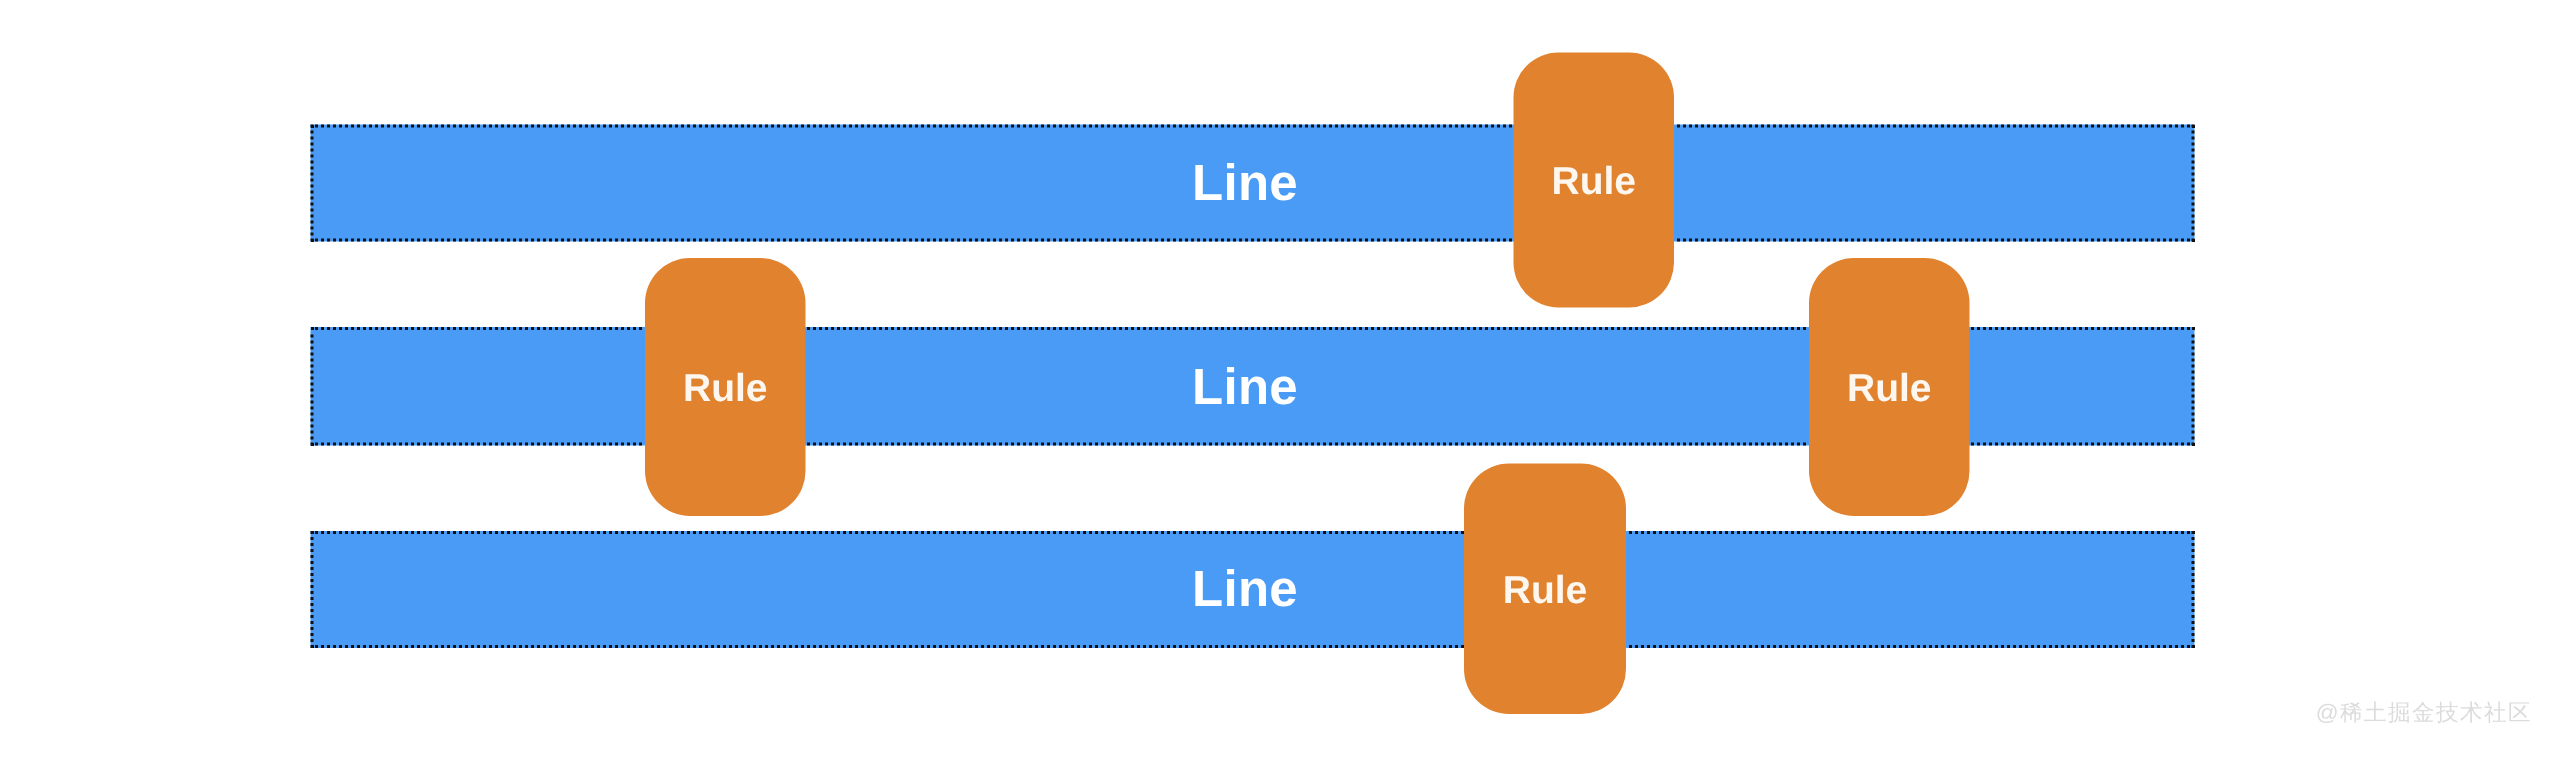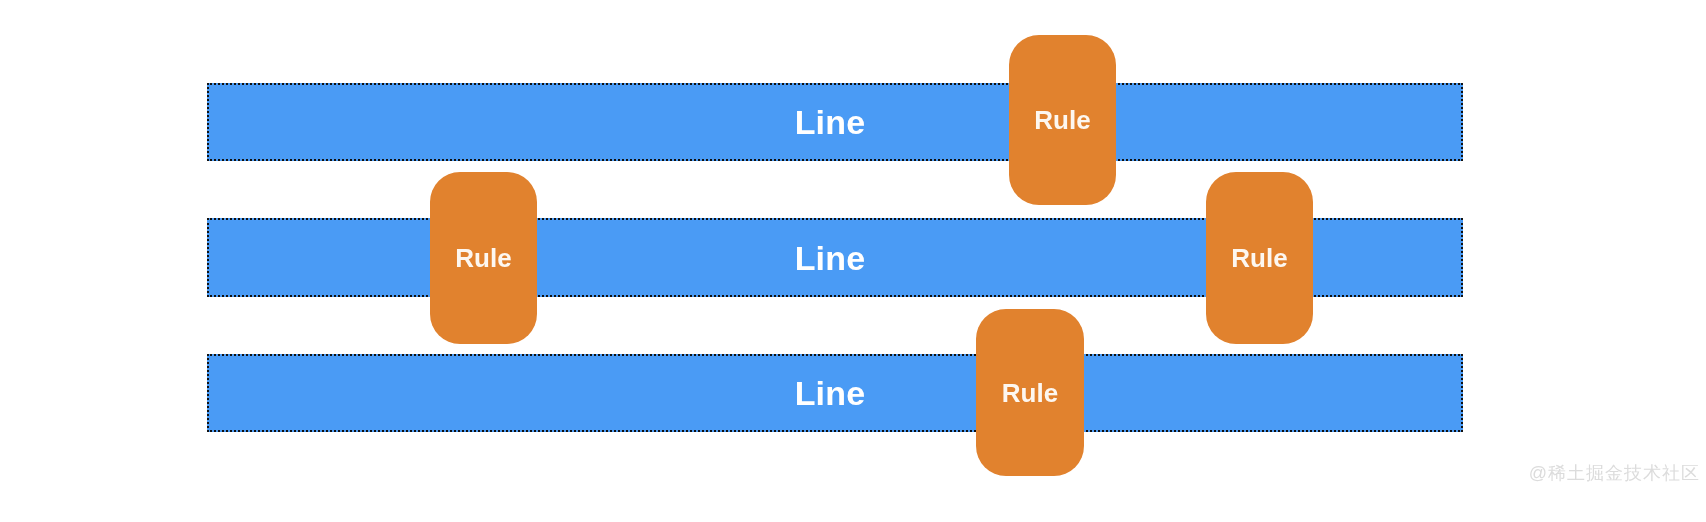--- a/index.html
+++ b/index.html
@@ -50,24 +50,24 @@
   .rule-label {
     color: #fdf7f0;
     font-size: 26px;
     font-weight: bold;
     line-height: 1;
     user-select: none;
   }
   
   .watermark {
     position: absolute;
-    right: 6px;
+    right: 18px;
     bottom: 10px;
     color: #dcdcdc;
-    font-size: 18px;
+    font-size: 15px;
     letter-spacing: 1px;
     white-space: nowrap;
     z-index: 9;
     user-select: none;
   }
 </style>
 </head>
 <body>
 
 <div id="canvas" style="width: 1706px; height: 495px; background: rgb(255, 255, 255);">

